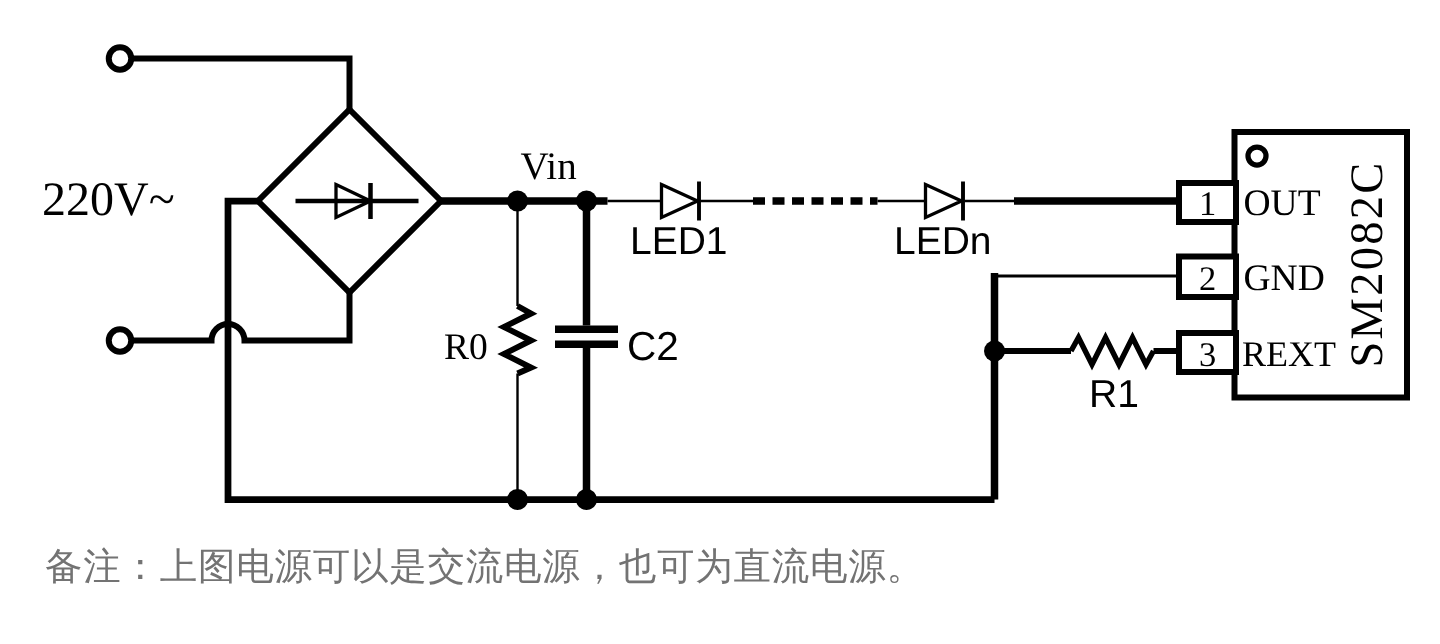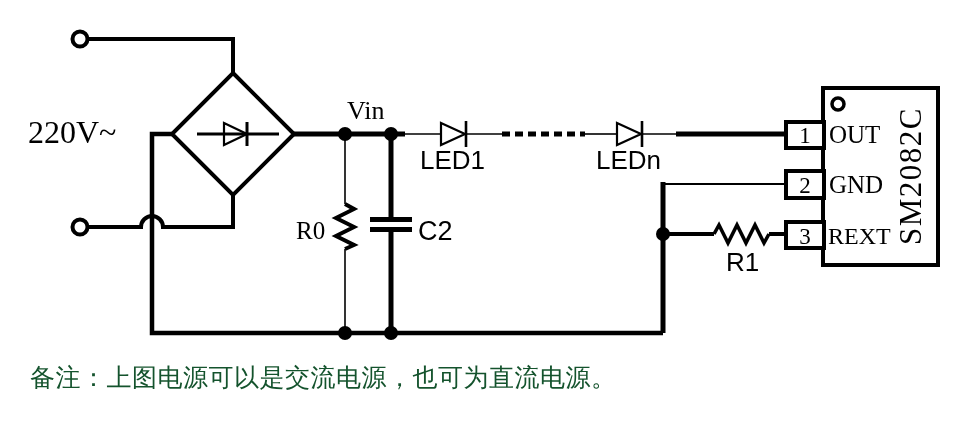--- a/index.html
+++ b/index.html
@@ -6,21 +6,21 @@
   .stage{
     position:relative;
     width:960px;height:429px;
     background:#ffffff;
     font-family:"Liberation Serif", "DejaVu Serif", serif;
     overflow:hidden;
   }
   .stage svg{position:absolute;left:0;top:0;}
   .note{
     position:absolute;left:30px;top:361px;
-    font-size:25px;color:#14532d;
+    font-size:25px;color:#737373;
     font-family:"Liberation Serif", "DejaVu Serif", serif;
     letter-spacing:0.5px;
     white-space:nowrap;
   }
   text{fill:#000;stroke:none;}
   .t-serif{font-family:"Liberation Serif","DejaVu Serif",serif;}
   .t-sans{font-family:"Liberation Sans","DejaVu Sans",sans-serif;}
 </style>
 </head>
 <body>

